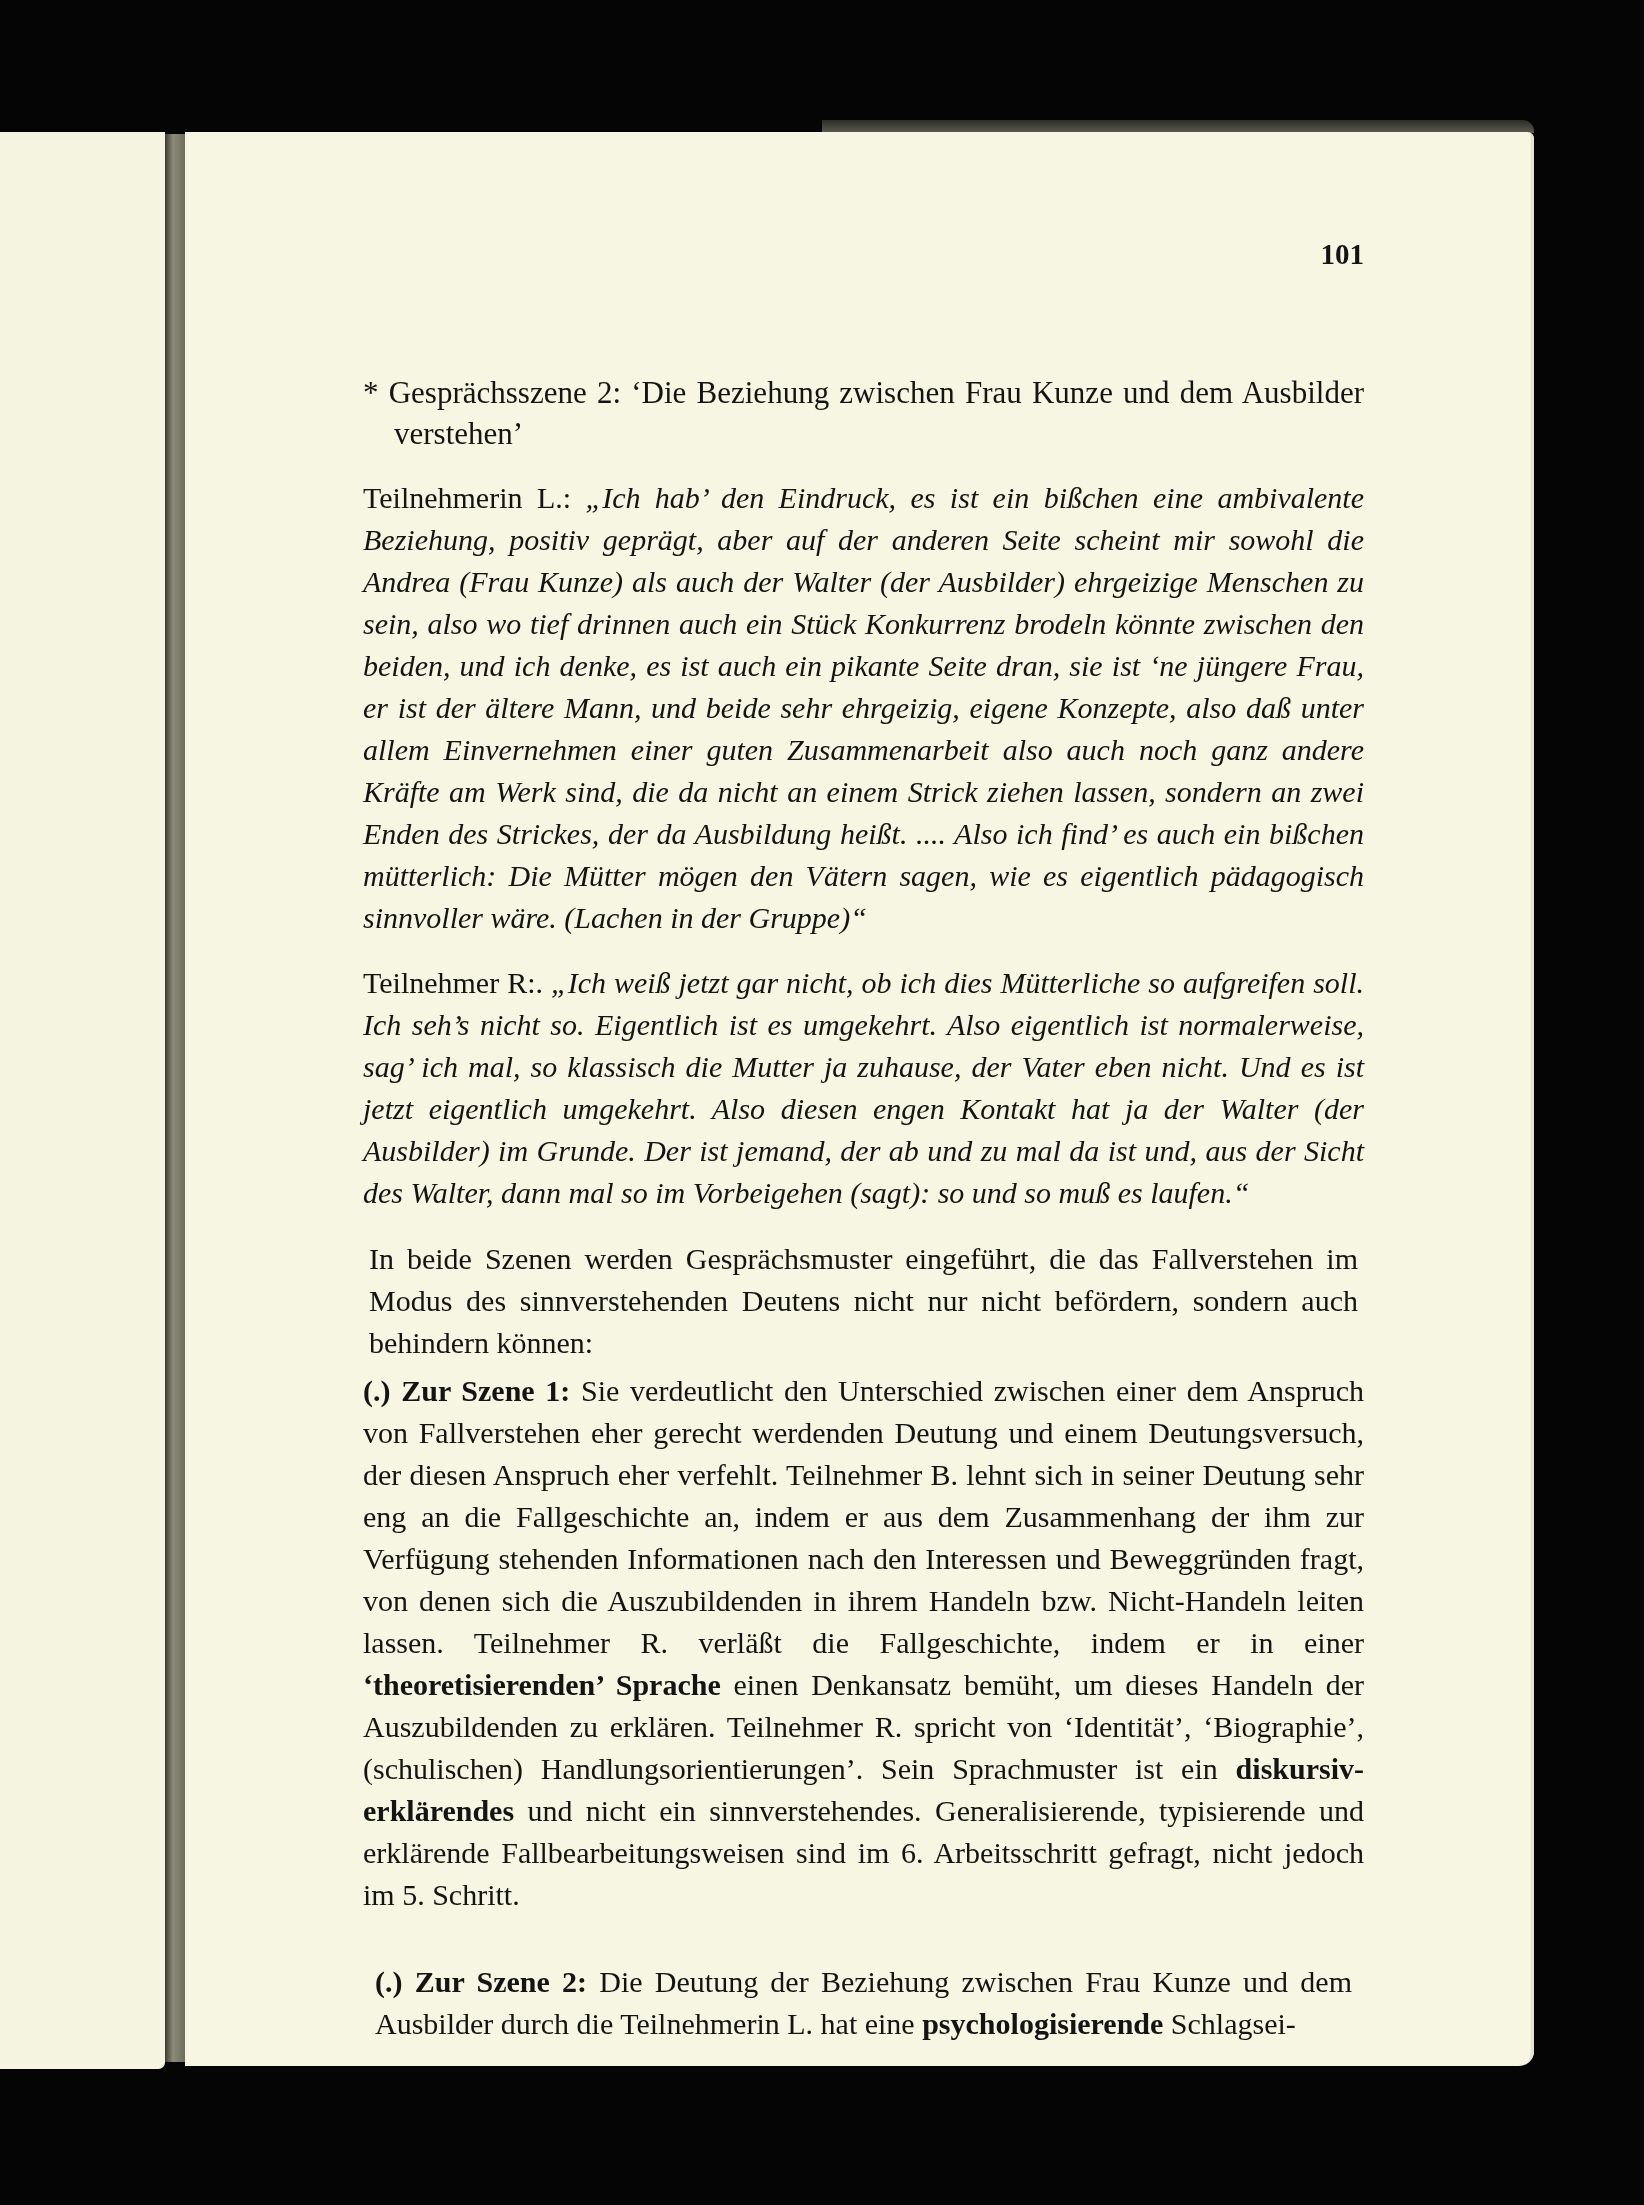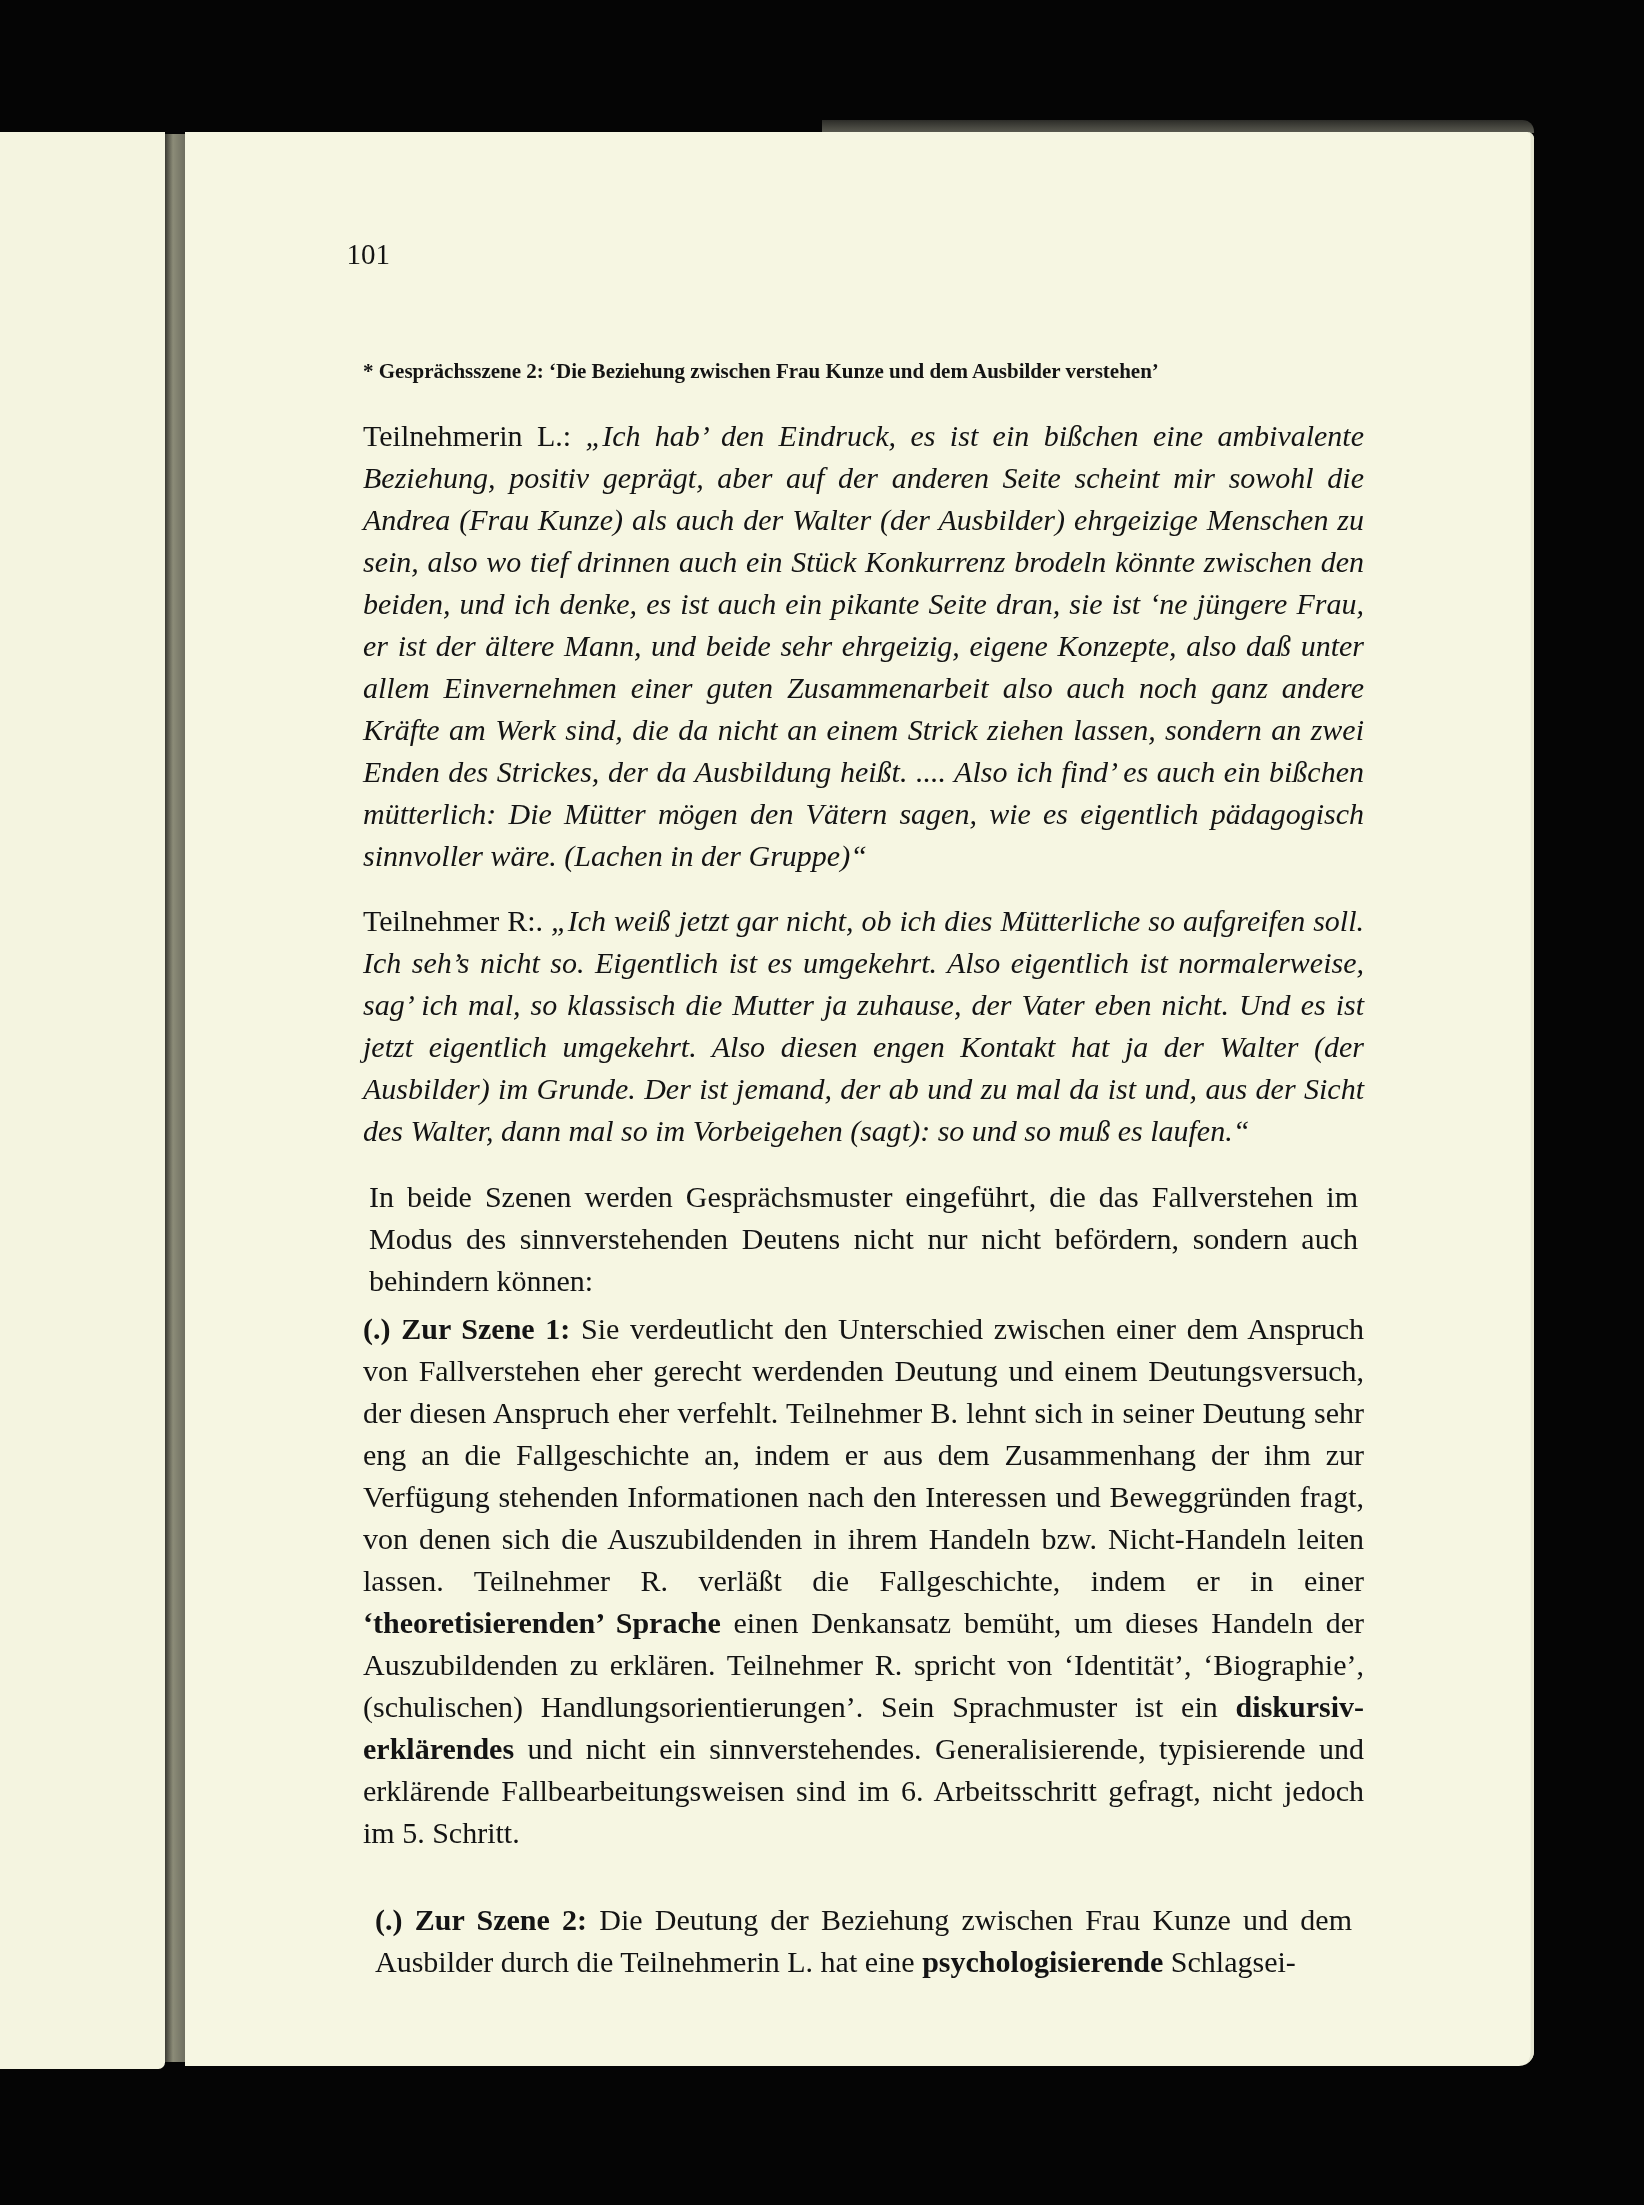--- a/index.html
+++ b/index.html
@@ -29,26 +29,27 @@
     position: absolute; left: 822px; top: 120px; width: 712px; height: 13px;
     background: linear-gradient(to bottom, #2c2c28, #5c5c52);
     border-top-right-radius: 11.5px;
   }
   .content {
     position: absolute; left: 363px; top: 238px; width: 1001px;
     color: #141414;
     font-size: 30px;
   }
   .page-number {
-    text-align: left; font-size: 29px; margin-left: -16.4px;
+    text-align: right; font-size: 29px; margin-left: -16.4px;
     height: 82px;
+    font-weight: bold;
   }
   .heading {
-    font-weight: bold; font-size: 21px; line-height: 41px;
-    margin-top: 31px;
+    font-weight: normal; font-size: 31px; line-height: 41px;
+    margin-top: 52px;
     text-align: justify; text-align-last: left;
     padding-left: 31px; text-indent: -31px;
   }
   .para {
     line-height: 42px;
     text-align: justify;
   }
   .para.quote { font-style: italic; }
   .speaker { font-style: normal; font-weight: normal; }
   .b { font-weight: bold; }

